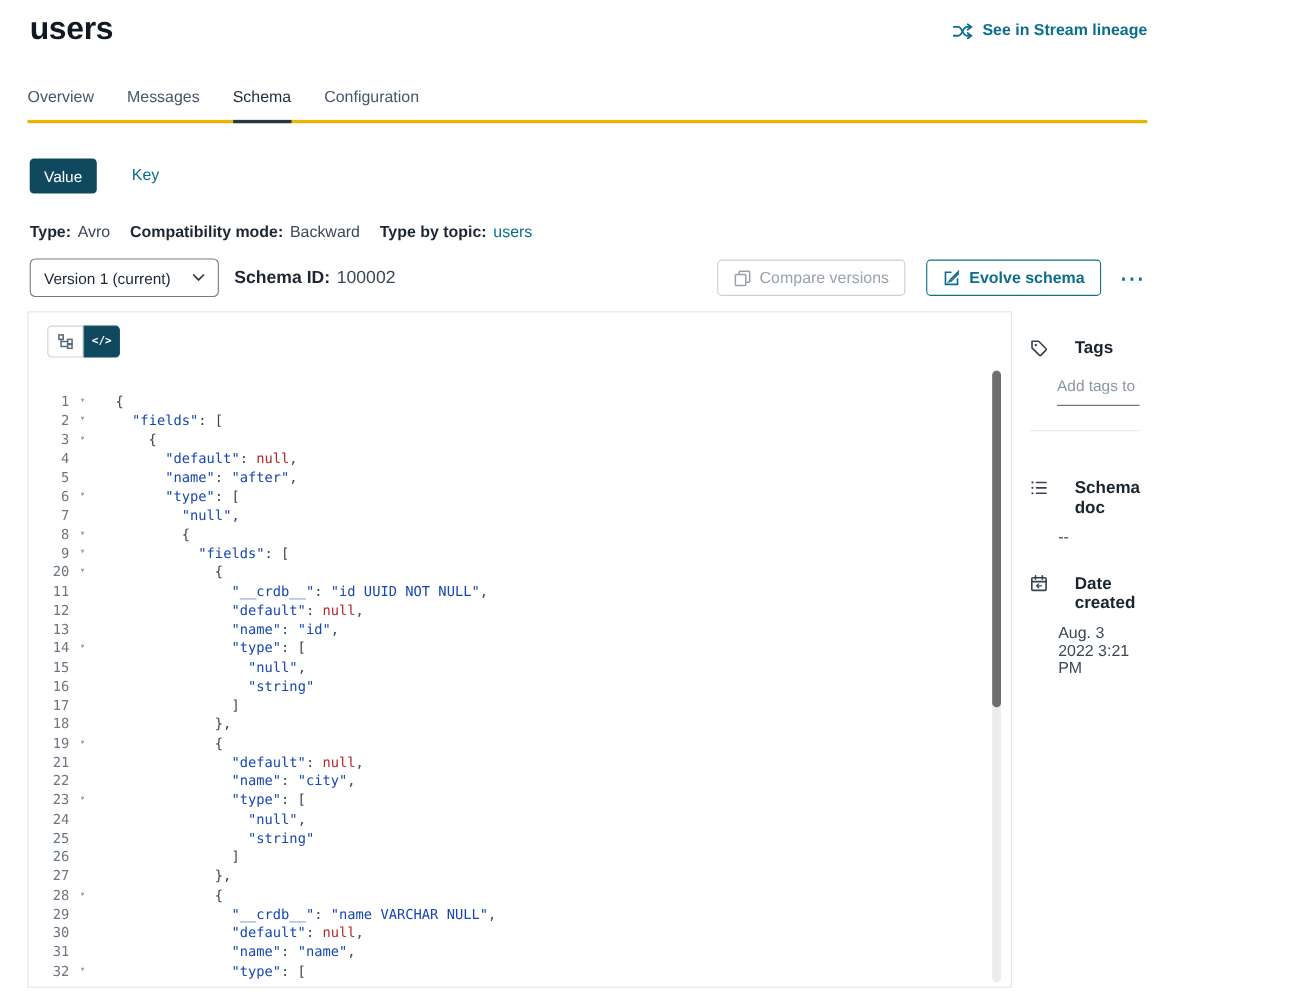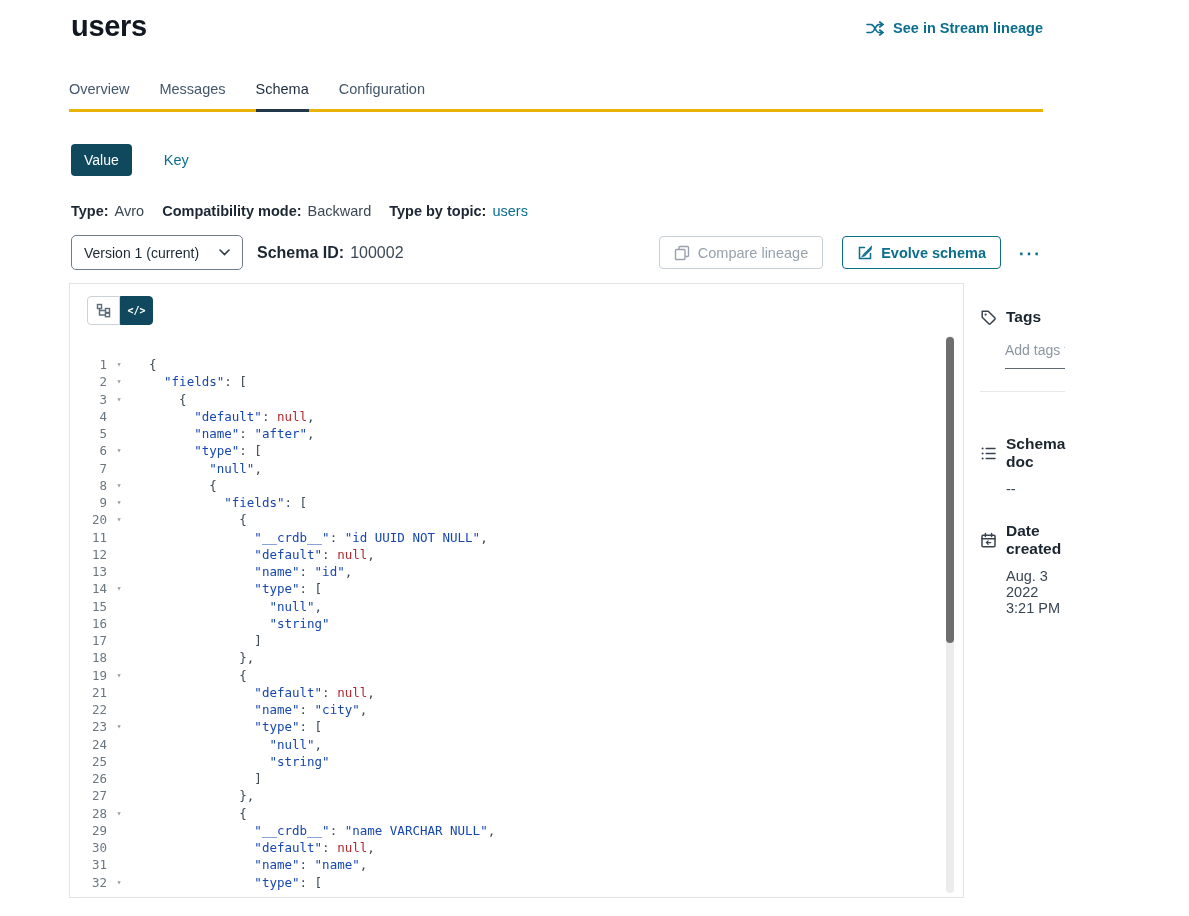--- a/index.html
+++ b/index.html
@@ -1,19 +1,19 @@
 <!DOCTYPE html>
 <html style="--accent: #0b6e8d; --dark: #10495e; --tab-active: #22384a; --code-key: #1747b0; --code-string: #1747b0; --code-null: #b3282d; --code-punct: #3b4752;"><head>
 <meta charset="utf-8">
 <style>
   * { margin:0; padding:0; box-sizing:border-box; }
   html,body { width:1189px; height:916px; overflow:hidden; background:#fff;
     font-family:"Liberation Sans", sans-serif; color:#1d2733; }
 
-  .page { width:1068px; height:916px; position:relative;padding-left:44px; }
+  .page { width:1068px; height:916px; position:relative; }
 
   
   .page-header { display:flex; justify-content:space-between; align-items:flex-start;
     padding:8px 25px 0 27px; }
   .page-title { font-size:29px; font-weight:700; color:#121821; letter-spacing:-0.3px; line-height:36px; }
   .lineage-link { display:flex; align-items:center; gap:8px; margin-top:12px;
     color:var(--accent,#0b6e8d); font-size:14.5px; font-weight:600; cursor:pointer; }
 
   
   .tabs { margin:37px 25px 0 25px; display:flex; gap:30px; border-bottom:3px solid #eab308; }
@@ -72,21 +72,21 @@
   .tk-n { color:var(--code-null,#b3282d); }
   .tk-p { color:var(--code-punct,#3b4752); }
 
   .scroll-track { position:absolute; top:52px; bottom:4px; right:9px; width:8px;
     background:#ececec; border-radius:4px; }
   .scroll-thumb { position:absolute; top:1px; left:0; width:8px; height:306px;
     background:#6e6e6e; border-radius:4px; }
 
   
   .sidebar { flex:1; padding:25px 14px 0 16px; }
-  .side-header { display:flex; align-items:center; gap:9px; font-size:15.5px; font-weight:700;
+  .side-header { display:flex; align-items:flex-start; gap:24px; font-size:15.5px; font-weight:700;
     color:#1b2530; }
   .side-header svg { flex:none; }
   .tags-input { display:block; margin:16px 0 0 25px; width:calc(100% - 25px); border:none;
     border-bottom:1px solid #5d6872; padding:0 0 10px; font-size:14px; font-family:inherit;
     color:#4c1d95; outline:none; background:transparent; }
   .tags-input::placeholder { color:#8c96a2; }
   .divider { margin-top:22px; height:1px; background:#e5e8ec; }
   .section-doc { margin-top:43px; }
   .section-date { margin-top:25px; }
   .side-value { margin:10px 0 0 26px; font-size:14.5px; color:#3a4652; }
@@ -140,21 +140,21 @@
     <div class="schema-id">
       <span class="m-label">Schema ID:</span>
       <span class="m-val">100002</span>
     </div>
     <div class="spacer"></div>
     <button class="btn gray">
       <svg width="16" height="16" viewBox="0 0 16 16" fill="none" stroke="#98a1ac" stroke-width="1.4">
         <rect x="1.5" y="4.5" width="9.5" height="10" rx="1"></rect>
         <path d="M5 4.5 V2.5 a1 1 0 0 1 1 -1 h7.5 a1 1 0 0 1 1 1 v8 a1 1 0 0 1 -1 1 H11.5"></path>
       </svg>
-      <span>Compare lineage</span>
+      <span>Compare versions</span>
     </button>
     <button class="btn teal">
       <svg width="16" height="16" viewBox="0 0 16 16" fill="none" stroke="#0b6e8d" stroke-width="1.5" stroke-linecap="round">
         <path d="M13.5 8.5 v5 h-11 v-11 h5"></path>
         <path d="M7.5 8.7 L14.2 2 l-.2 2.2 L7.6 10.6 l-2 .6 z" stroke-width="1.3"></path>
       </svg>
       <span>Evolve schema</span>
     </button>
     <div class="more">⋯</div>
   </div>

